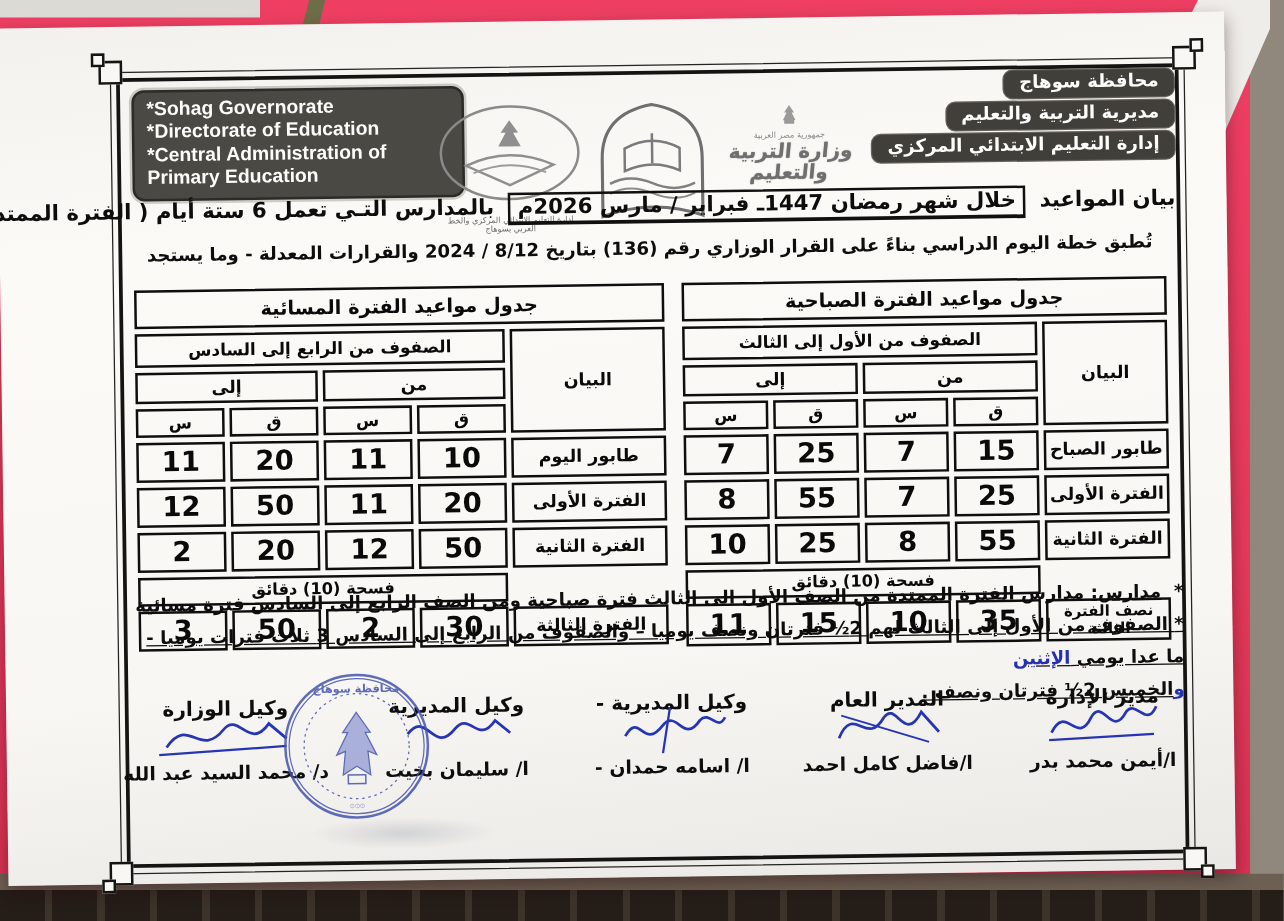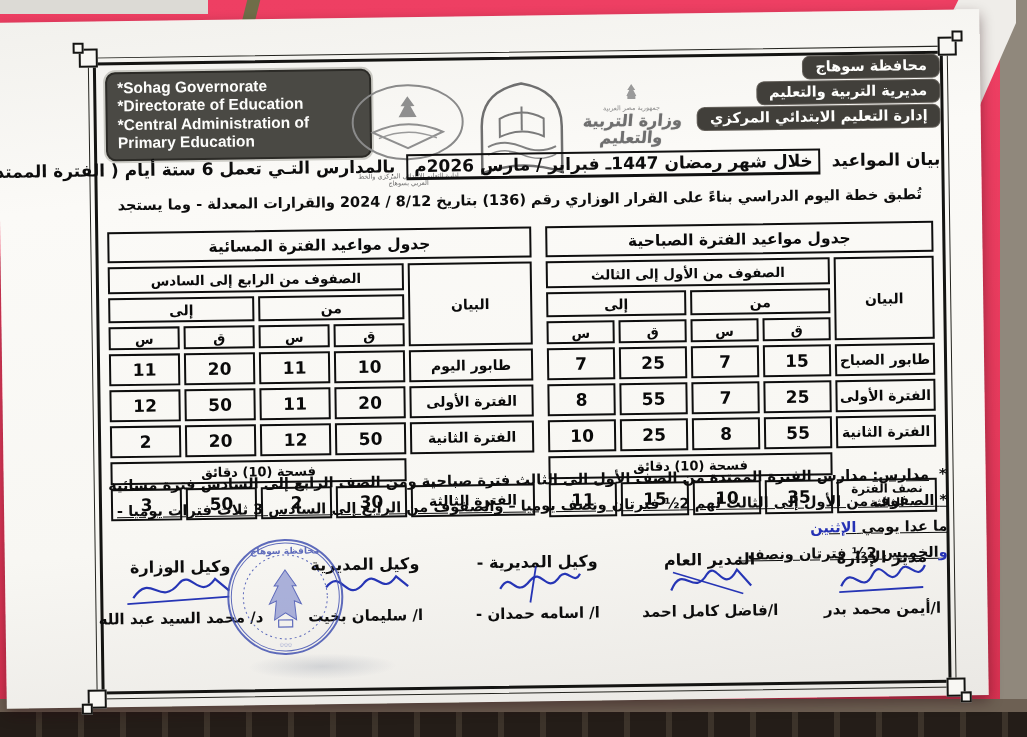--- a/index.html
+++ b/index.html
@@ -61,21 +61,21 @@
     justify-content:space-between;align-items:flex-start;}
   table.sched{border-collapse:separate;border-spacing:4px;direction:rtl;}
   .sched td{border:2.5px solid #0e0e0e;text-align:center;vertical-align:middle;
     font-weight:bold;color:#0a0a0a;padding:1px 2px;}
   .t-title{font-size:15.5px;height:25px;}
   .t-grades{font-size:13.5px;height:21px;}
   .t-sub{font-size:14px;height:19px;}
   .t-sq{font-size:13.5px;height:17px;}
   .t-lbl{font-size:14px;}
   .t-lbl-sm{font-size:12px;}
-  .t-num{font-size:17px;height:26px;}
+  .t-num{font-size:22px;height:26px;}
   .t-break{font-size:13px;height:17px;}
   .t-empty{border:none !important;}
   .m .numcol{width:60px;} .m .lblcol{width:92px;}
   .e .numcol{width:63px;} .e .lblcol{width:116px;}
   
   .notes{left:10px;top:414px;width:842px;direction:rtl;font-weight:bold;
     font-size:14.5px;line-height:1.8;}
   .u{text-decoration:underline;}
   .pen{color:#2531b4;margin-top:40px;}
   

